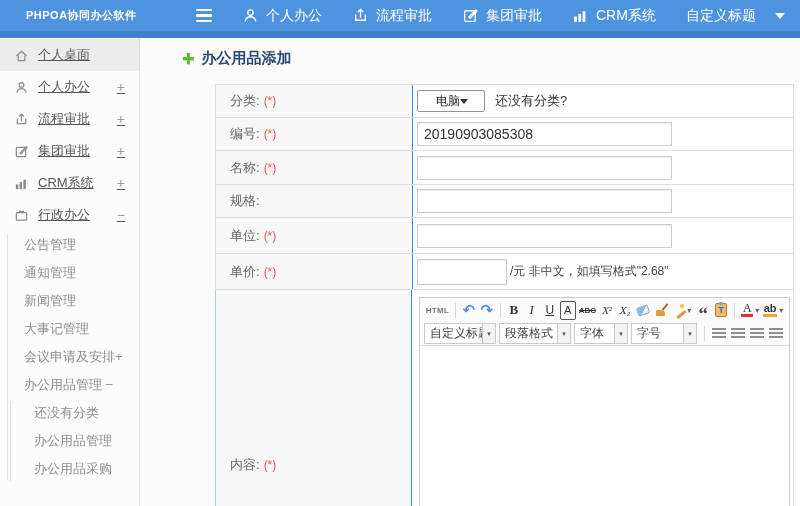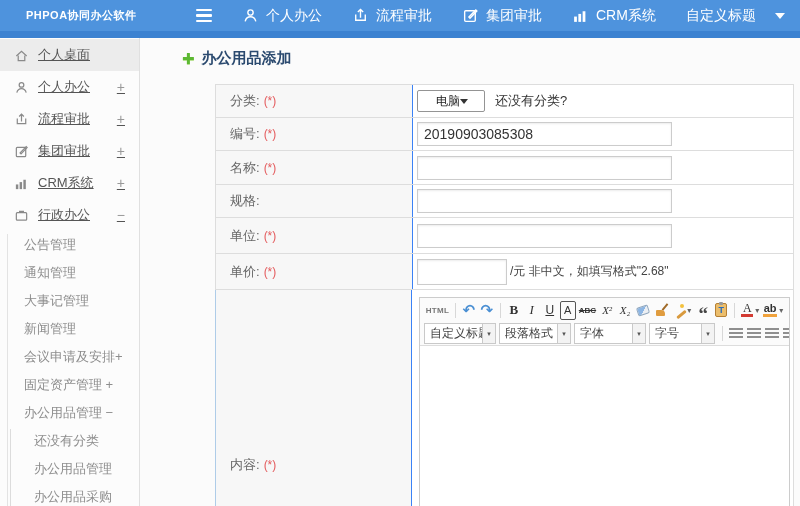--- a/index.html
+++ b/index.html
@@ -106,21 +106,21 @@
   .t-fore b { font-family:"Liberation Serif","DejaVu Serif",serif; font-size:12px; font-weight:normal; }
   .t-back b { font-size:11px; font-weight:bold; }
   .colorbar-red { width:12px; height:3px; background:#d33b33; }
   .colorbar-org { width:14px; height:3px; background:#f0a23c; }
   .mini-caret { font-size:8px; color:#666; margin-left:2px; }
   .dd { display:inline-flex; align-items:center; height:21px; border:1px solid #c9c9c9;
     background:#fff; margin-right:3px; font-size:12px; color:#444; cursor:pointer; flex:none; }
   .dd .lbl { padding:0 5px; flex:1; overflow:hidden; }
   .dd .car { width:13px; align-self:stretch; border-left:1px solid #c9c9c9; background:#f3f3f3;
     display:flex; align-items:center; justify-content:center; font-size:7px; color:#555; }
-  .dd-w1{width:72px;} .dd-w2{width:72px;} .dd-w3{width:72px;} .dd-w4{width:66px;}
+  .dd-w1{width:72px;} .dd-w2{width:72px;} .dd-w3{width:54px;} .dd-w4{width:66px;}
   .icon-align { width:14px; height:11px; flex:none;
     background:repeating-linear-gradient(to bottom,#8f8f8f 0 2px,transparent 2px 4px); }
   .editor-body { height:280px; background:#fff; }
 </style>
 </head>
 <body>
 
 <div class="screen">
 
   <div class="navbar">
@@ -217,30 +217,27 @@
     </div>
 
     <div class="submenu">
       <div class="sub-item">
           <span>公告管理</span>
         </div>
       <div class="sub-item">
           <span>通知管理</span>
         </div>
       <div class="sub-item">
+          <span>新闻管理</span>
+        </div>
+      <div class="sub-item">
           <span>大事记管理</span>
         </div>
       <div class="sub-item">
-          <span>新闻管理</span>
-        </div>
-      <div class="sub-item">
           <span>会议申请及安排+</span>
-        </div>
-      <div class="sub-item">
-          <span>固定资产管理 +</span>
         </div>
       <div class="sub-item">
           <span>办公用品管理 −</span>
         </div>
       <div class="submenu2">
         <div class="sub-item">
             <span>还没有分类</span>
           </div>
         <div class="sub-item">
             <span>办公用品管理</span>

